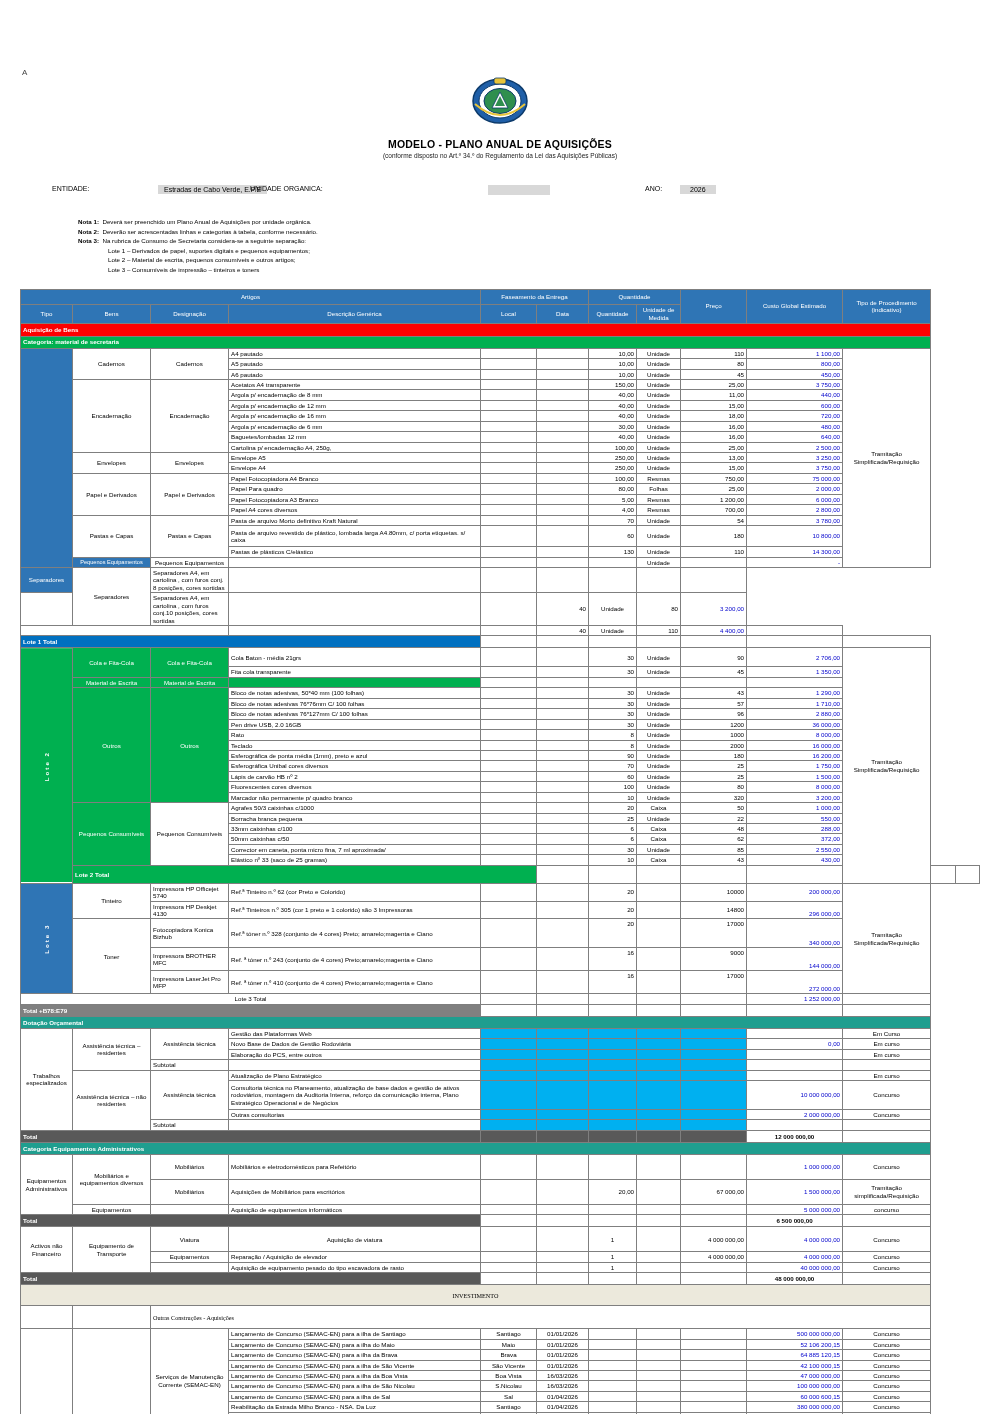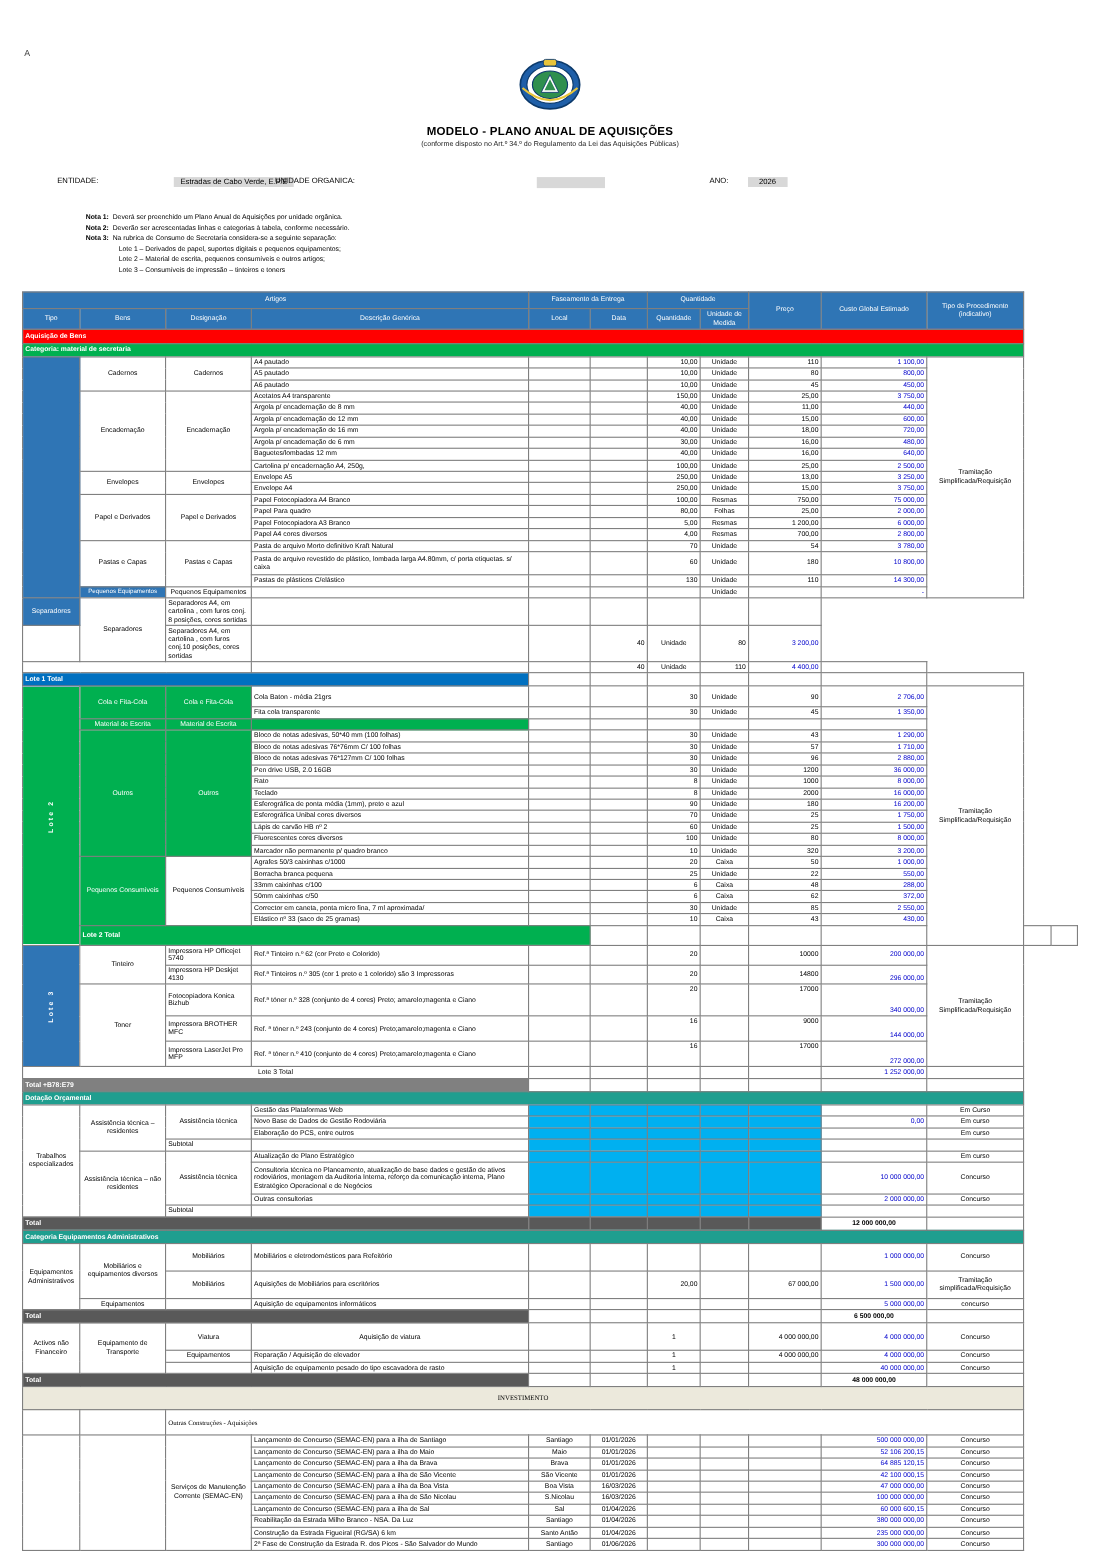--- a/index.html
+++ b/index.html
@@ -1,19 +1,19 @@
 <!DOCTYPE html>
 <html><head>
 <meta charset="utf-8">
 <style>
   html,body{margin:0;padding:0;background:#ffffff;}
   body{width:1000px;min-height:1414px;font-family:"Liberation Sans",sans-serif;color:#000;}
   .page{width:1000px;position:relative;}
   .corner{position:absolute;left:22px;top:44px;font-size:8px;color:#444;}
-  .logo-wrap{text-align:center;padding-top:46px;}
+  .logo-wrap{text-align:center;padding-top:46px;margin-top:24px;}
   .emblem{width:62px;height:62px;margin:0 auto;position:relative;}
   .emblem svg{display:block;}
   .doc-title{text-align:center;font-size:10.5px;font-weight:bold;letter-spacing:.2px;margin-top:6px;}
   .doc-sub{text-align:center;font-size:6.5px;margin-top:2px;color:#222;}
   .meta{margin-top:22px;font-size:7px;position:relative;height:26px;}
   .meta .lbl{position:absolute;}
   .meta .box{position:absolute;border:0;background:#d8d8d8;height:10px;}
   .notes{margin-top:10px;font-size:6.2px;line-height:1.55;padding-left:78px;}
   .notes b{font-weight:bold;}
   .notes .ind{padding-left:30px;display:block;}

